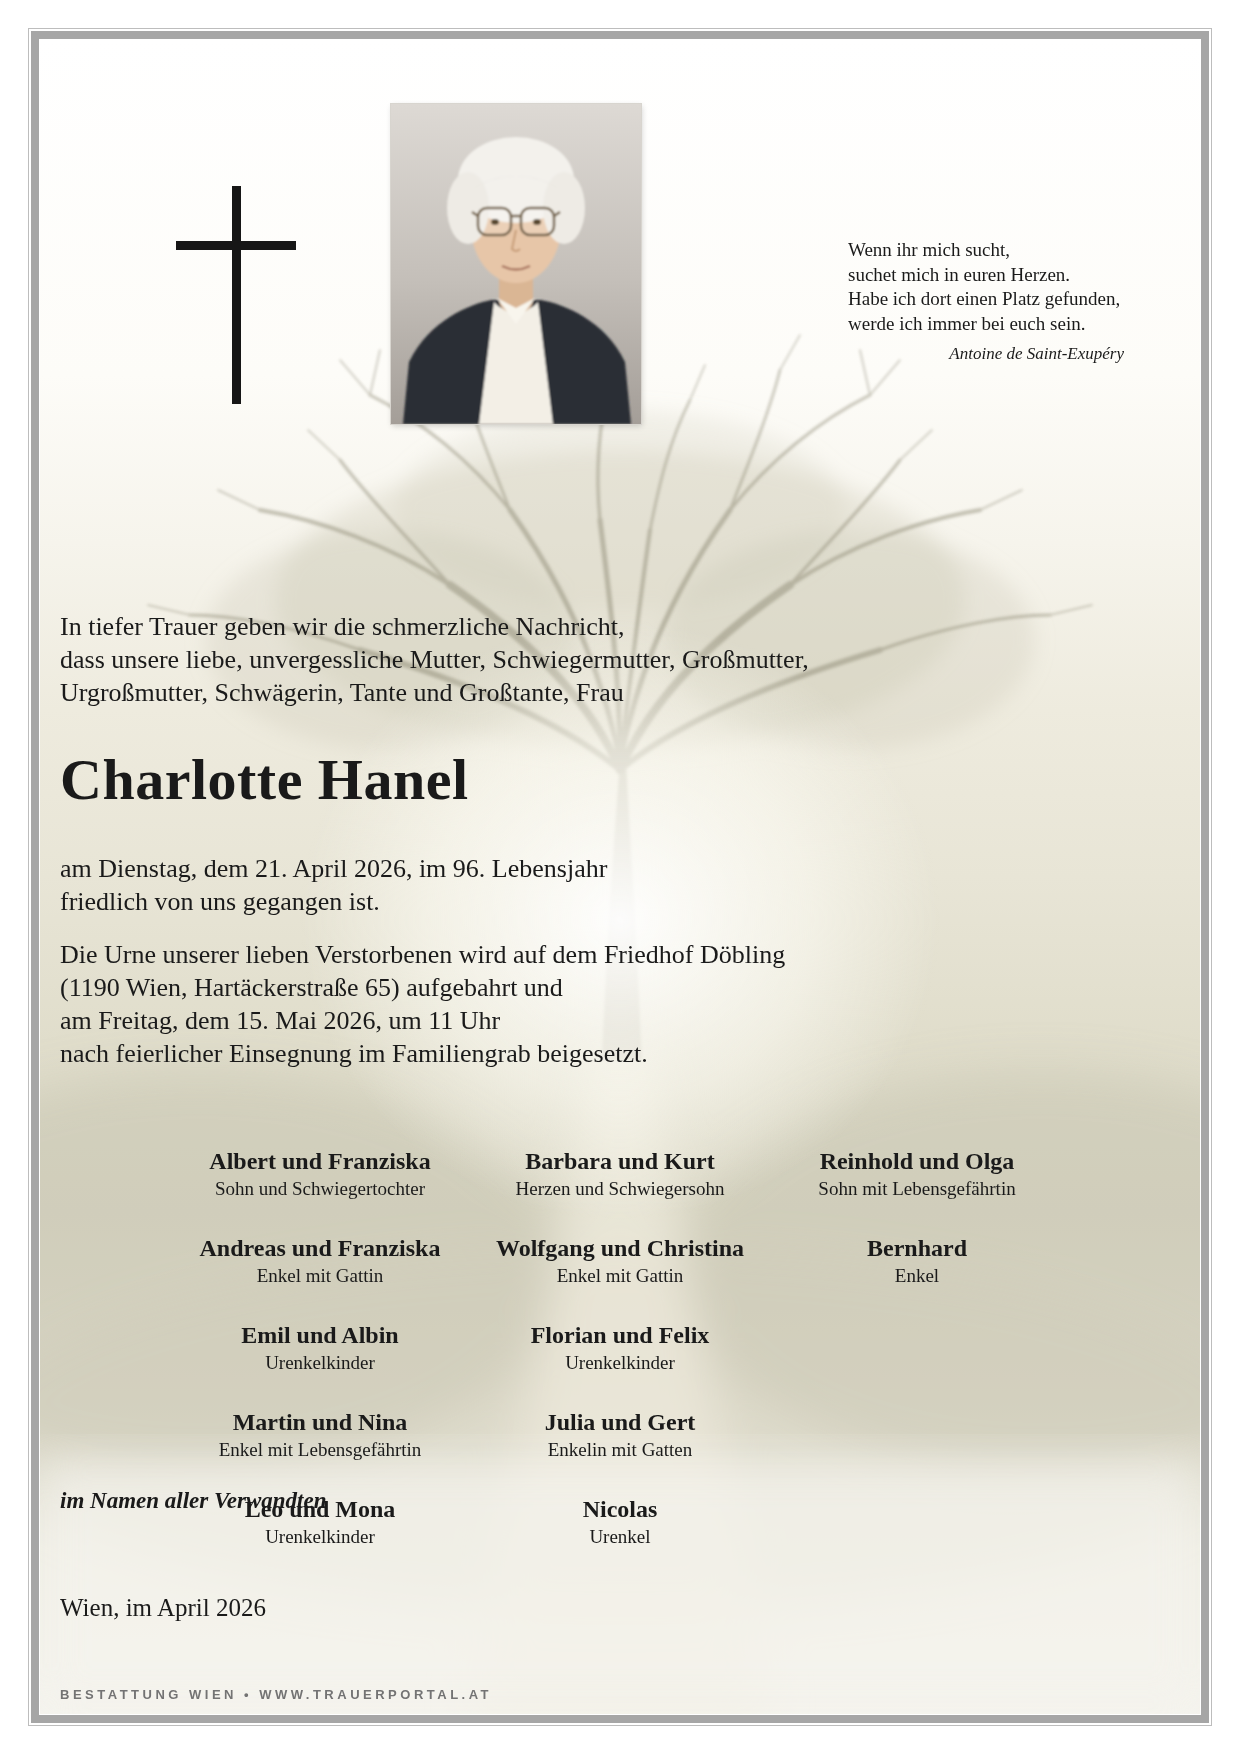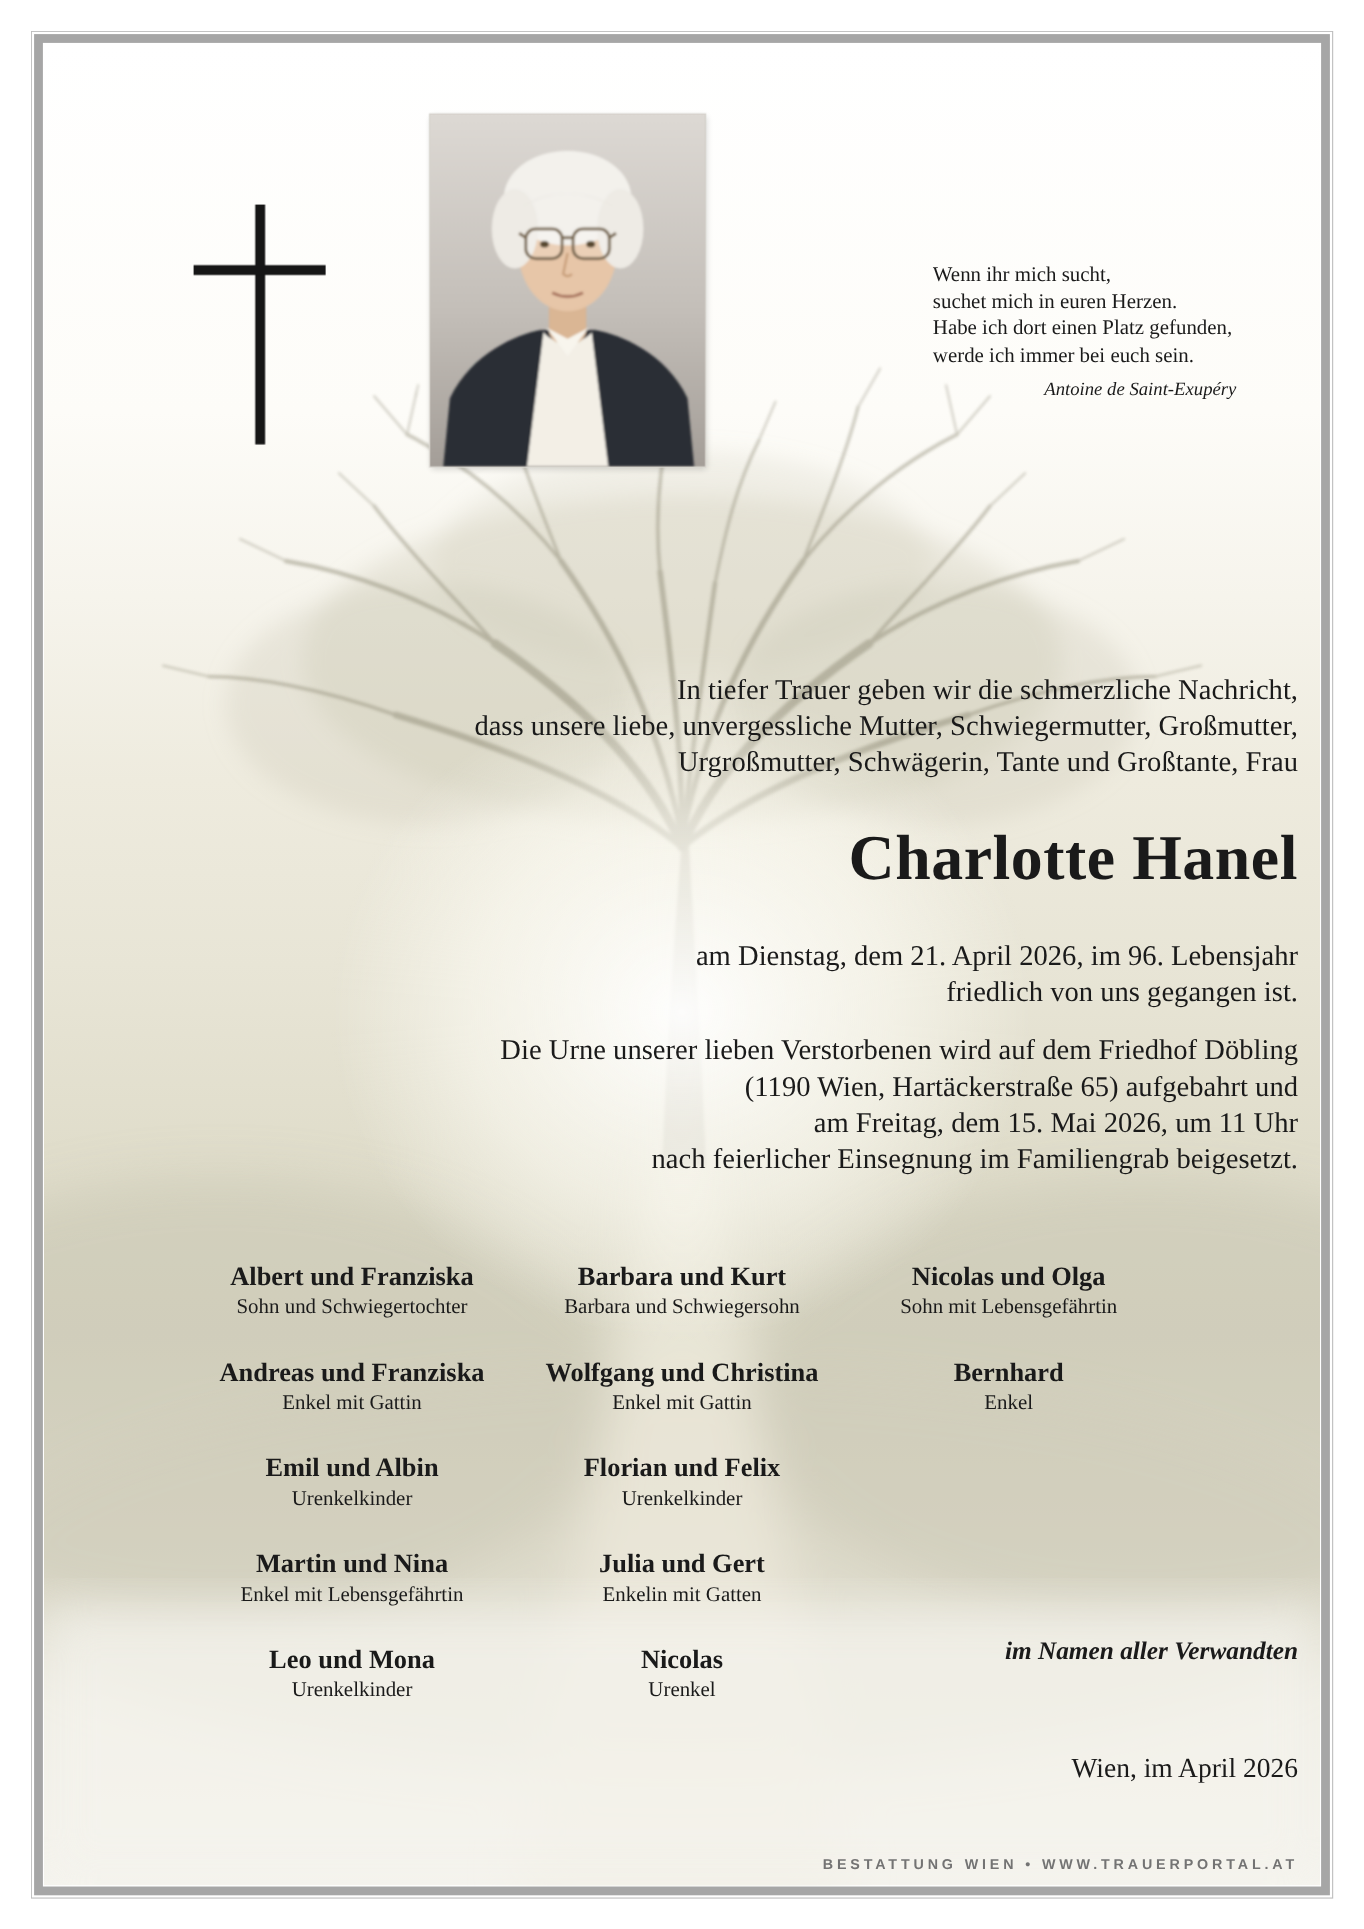--- a/index.html
+++ b/index.html
@@ -28,21 +28,21 @@
   
   .portrait{
     position:absolute;left:391px;top:104px;width:250px;height:320px;
     box-shadow:0 0 0 1px #d8d5cf, 1px 2px 6px rgba(0,0,0,0.18);
     background:#cfcac4;
   }
   
   .quote{position:absolute;left:848px;top:238px;width:276px;font-size:19px;line-height:24.5px;}
   .quote-attr{margin-top:6px;text-align:right;font-size:17px;font-style:italic;}
   
-  .centered{position:absolute;left:60px;right:60px;text-align:right;}
+  .centered{position:absolute;left:60px;right:48px;text-align:left;}
   .announce{top:610px;font-size:26px;line-height:33px;}
   .deceased{top:746px;font-size:58px;font-weight:bold;letter-spacing:0.5px;}
   .passing{top:852px;font-size:26px;line-height:33px;}
   .funeral{top:938px;font-size:26px;line-height:33px;}
   .closing{top:1488px;font-size:23px;font-weight:bold;font-style:italic;}
   .placedate{top:1594px;font-size:25px;}
   .footer{
     top:1687px;font-family:"Liberation Sans", sans-serif;
     font-size:13px;letter-spacing:3.5px;color:#737373;font-weight:bold;
   }
@@ -248,21 +248,21 @@
     </div>
     <div class="m-entry">
       <div class="m-name">Leo und Mona</div>
       <div class="m-rel">Urenkelkinder</div>
     </div>
   </div>
 
   <div class="mcol mcol-2">
     <div class="m-entry">
       <div class="m-name">Barbara und Kurt</div>
-      <div class="m-rel">Barbara und Schwiegersohn</div>
+      <div class="m-rel">Herzen und Schwiegersohn</div>
     </div>
     <div class="m-entry">
       <div class="m-name">Wolfgang und Christina</div>
       <div class="m-rel">Enkel mit Gattin</div>
     </div>
     <div class="m-entry">
       <div class="m-name">Florian und Felix</div>
       <div class="m-rel">Urenkelkinder</div>
     </div>
     <div class="m-entry">
@@ -270,21 +270,21 @@
       <div class="m-rel">Enkelin mit Gatten</div>
     </div>
     <div class="m-entry">
       <div class="m-name">Nicolas</div>
       <div class="m-rel">Urenkel</div>
     </div>
   </div>
 
   <div class="mcol mcol-3">
     <div class="m-entry">
-      <div class="m-name">Nicolas und Olga</div>
+      <div class="m-name">Reinhold und Olga</div>
       <div class="m-rel">Sohn mit Lebensgefährtin</div>
     </div>
     <div class="m-entry">
       <div class="m-name">Bernhard</div>
       <div class="m-rel">Enkel</div>
     </div>
   </div>
 
   <div class="centered closing">im Namen aller Verwandten</div>
 

